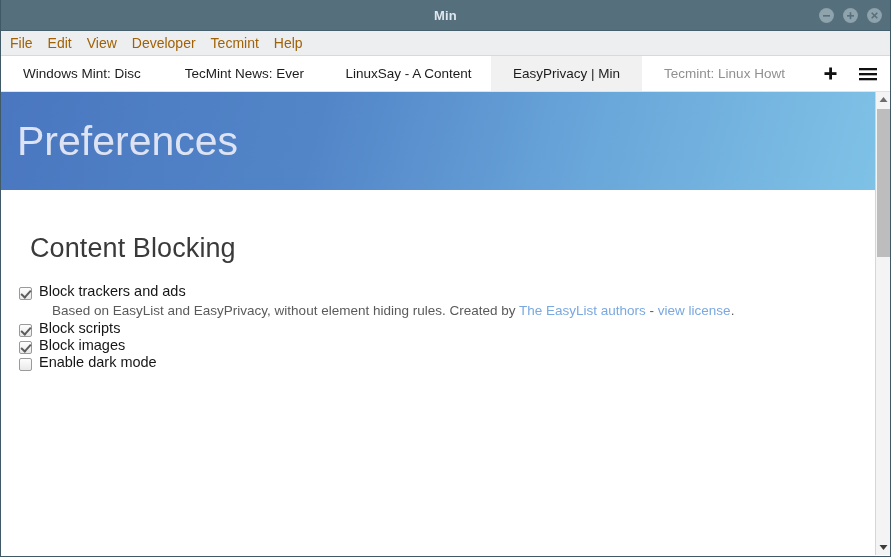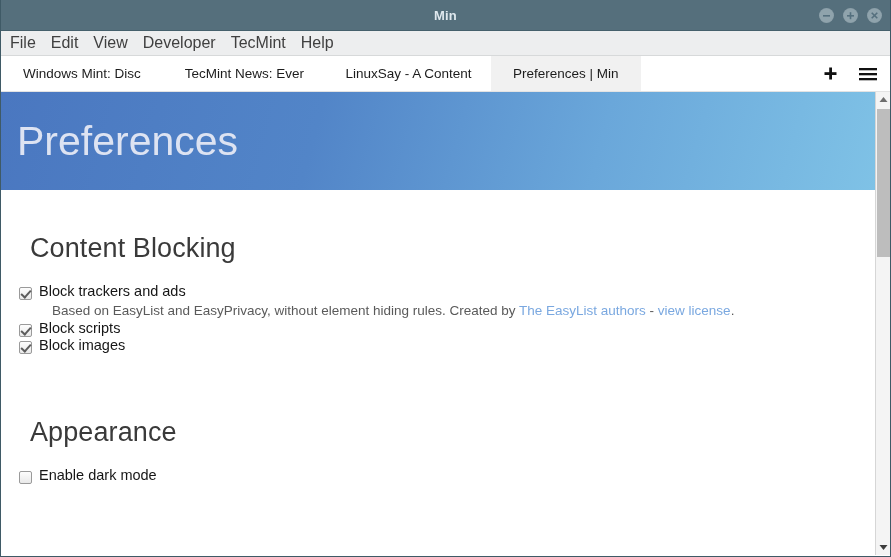--- a/index.html
+++ b/index.html
@@ -62,22 +62,22 @@
   
   #menubar {
     height: 25px;
     background: #edeeef;
     display: flex;
     align-items: center;
     padding-left: 9px;
     border-bottom: 1px solid #d7d9da;
   }
   .menu-item {
-    font-size: 16px;
-    color: #404040;
+    font-size: 14px;
+    color: #a16207;
     padding: 2px 9px 2px 0;
     margin-right: 6px;
     cursor: default;
     white-space: nowrap;
   }
 
   
   #tabbar {
     height: 36px;
     background: #ffffff;
@@ -244,29 +244,30 @@
         </svg>
       </div>
     </div>
   </div>
 
   <div id="menubar">
     <div class="menu-item">File</div>
     <div class="menu-item">Edit</div>
     <div class="menu-item">View</div>
     <div class="menu-item">Developer</div>
-    <div class="menu-item">TecMint</div>
+    <div class="menu-item">Tecmint</div>
     <div class="menu-item">Help</div>
   </div>
 
   <div id="tabbar">
     <div class="tab">Windows Mint: Disc</div>
     <div class="tab">TecMint News: Ever</div>
     <div class="tab">LinuxSay - A Content</div>
-    <div class="tab active">Preferences | Min</div>
+    <div class="tab active">EasyPrivacy | Min</div>
+    <div class="tab muted">Tecmint: Linux Howt</div>
     <div id="tab-actions">
       <svg class="tabicon" width="15" height="15" viewBox="0 0 15 15">
         <rect x="6.2" y="1.5" width="2.8" height="12" fill="#111"></rect>
         <rect x="1.5" y="6.2" width="12" height="2.8" fill="#111"></rect>
       </svg>
       <svg class="tabicon" width="18" height="14" viewBox="0 0 18 14">
         <rect x="0" y="1" width="18" height="2.3" fill="#111"></rect>
         <rect x="0" y="6" width="18" height="2.3" fill="#111"></rect>
         <rect x="0" y="11" width="18" height="2.3" fill="#111"></rect>
       </svg>
@@ -293,21 +294,20 @@
         <div class="opt-row">
           <div class="cbox checked"></div>
           <div class="opt-label">Block scripts</div>
         </div>
 
         <div class="opt-row">
           <div class="cbox checked"></div>
           <div class="opt-label">Block images</div>
         </div>
 
-        <h2 class="section-title" style="padding-top:50px">Appearance</h2>
 
         <div class="opt-row">
           <div class="cbox"></div>
           <div class="opt-label">Enable dark mode</div>
         </div>
 
       </div>
     </div>
   </div>
 

